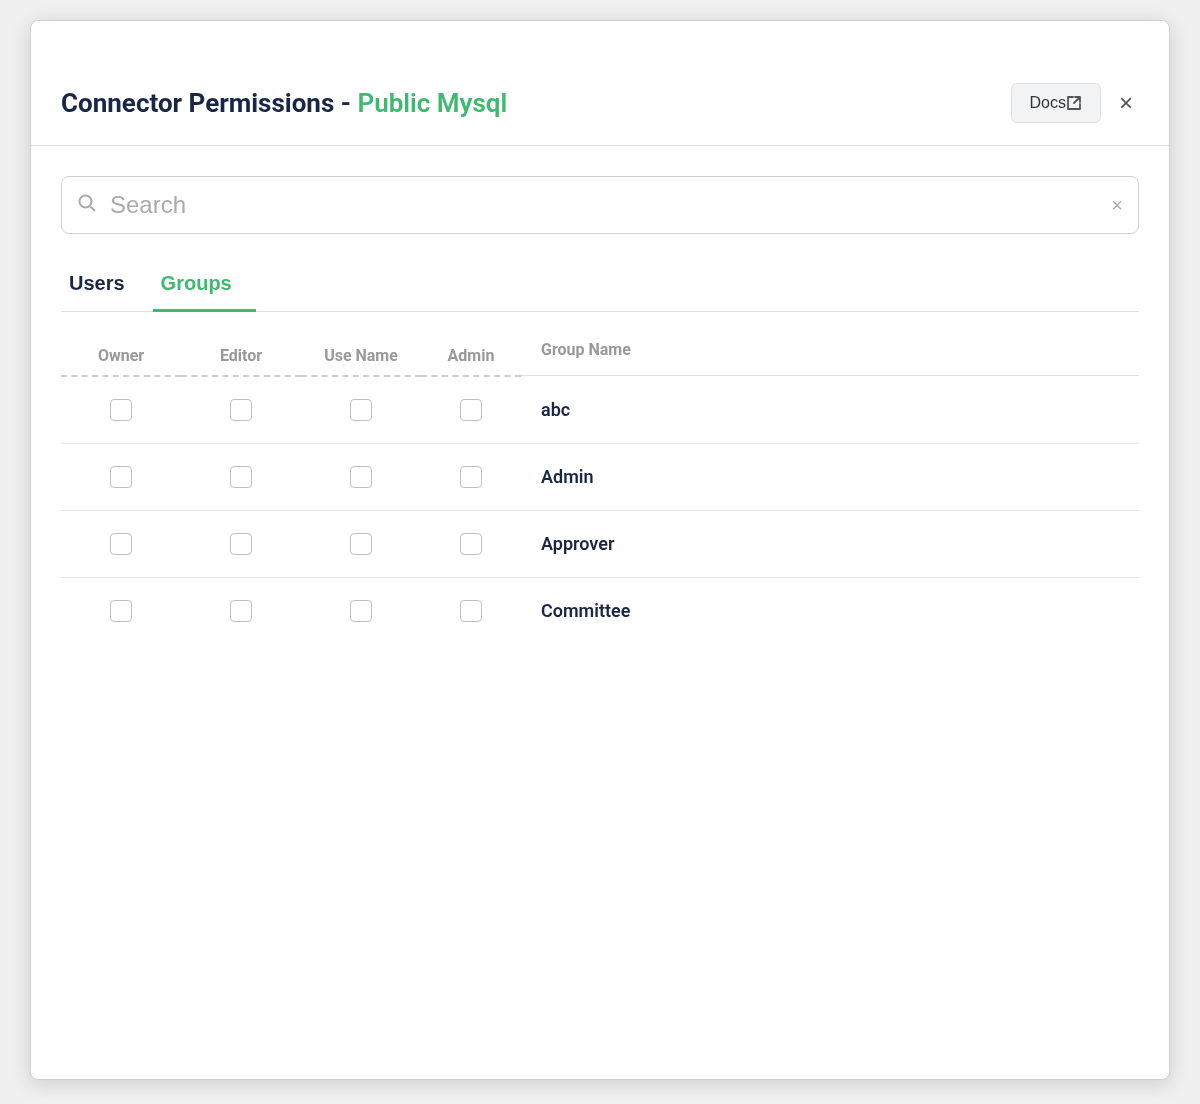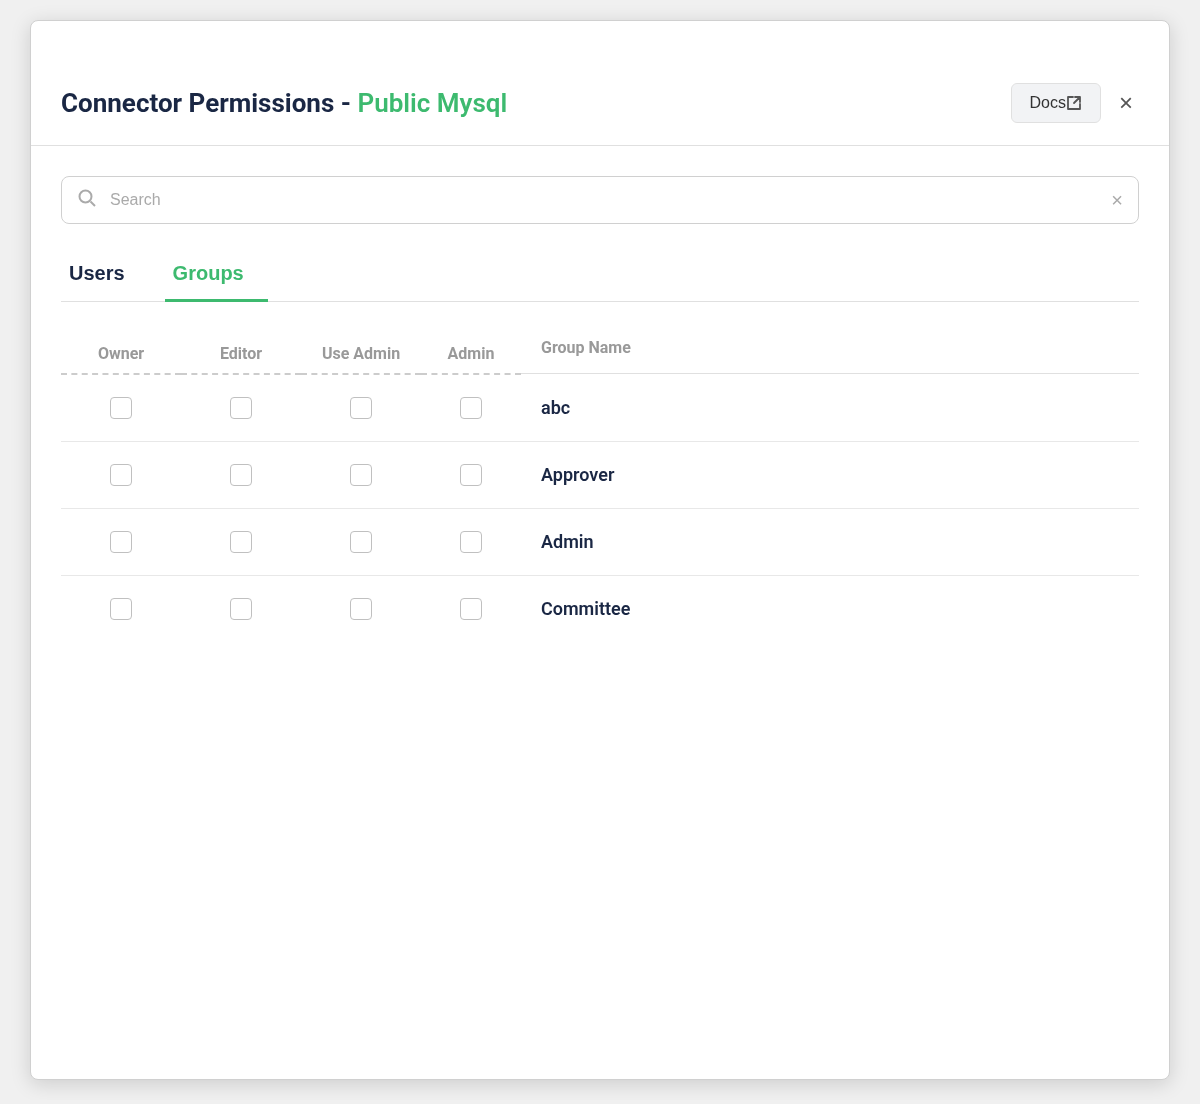--- a/index.html
+++ b/index.html
@@ -89,21 +89,21 @@
     .search-container {
       position: relative;
       margin-bottom: 28px;
     }
 
     .search-input {
       width: 100%;
       padding: 14px 48px;
       border: 1.5px solid #d0d0d0;
       border-radius: 8px;
-      font-size: 16px;
+      font-size: 24px;
       color: #333;
       outline: none;
       background: #ffffff;
     }
 
     .search-input::placeholder {
       color: #aaa;
     }
 
     .search-icon-wrap {
@@ -123,22 +123,22 @@
       color: #aaa;
       font-size: 20px;
       cursor: pointer;
       background: none;
       border: none;
       line-height: 1;
     }
 
     .tabs {
       display: flex;
-      gap: 16px;
-      margin-bottom: 28px;
+      gap: 4px;
+      margin-bottom: 20px;
       border-bottom: 1px solid #e0e0e0;
     }
 
     .tab {
       padding: 10px 24px 14px 8px;
       font-size: 20px;
       font-weight: 600;
       color: #888;
       cursor: pointer;
       border-bottom: 3px solid transparent;
@@ -280,21 +280,21 @@
     <table class="permissions-table">
       <thead>
         <tr>
           <th class="col-owner dashed-header">
             <span>Owner</span>
           </th>
           <th class="col-editor dashed-header">
             <span>Editor</span>
           </th>
           <th class="col-useonly dashed-header">
-            <span>Use Admin</span>
+            <span>Use Name</span>
           </th>
           <th class="col-none dashed-header">
             <span>Admin</span>
           </th>
           <th class="col-groupname group-name-header">
             <span>Group Name</span>
           </th>
         </tr>
       </thead>
       <tbody id="table-body">
@@ -335,21 +335,21 @@
             <td>
               <div class="checkbox-wrap">
                 <input type="checkbox" class="checkbox" style="">
               </div>
             </td>
             <td>
               <div class="checkbox-wrap">
                 <input type="checkbox" class="checkbox" style="">
               </div>
             </td>
-            <td class="group-name-cell">Approver</td>
+            <td class="group-name-cell">Admin</td>
           </tr>
           <tr>
             <td>
               <div class="checkbox-wrap">
                 <input type="checkbox" class="checkbox" style="">
               </div>
             </td>
             <td>
               <div class="checkbox-wrap">
                 <input type="checkbox" class="checkbox" style="">
@@ -358,21 +358,21 @@
             <td>
               <div class="checkbox-wrap">
                 <input type="checkbox" class="checkbox" style="">
               </div>
             </td>
             <td>
               <div class="checkbox-wrap">
                 <input type="checkbox" class="checkbox" style="">
               </div>
             </td>
-            <td class="group-name-cell">Admin</td>
+            <td class="group-name-cell">Approver</td>
           </tr>
           <tr>
             <td>
               <div class="checkbox-wrap">
                 <input type="checkbox" class="checkbox" style="">
               </div>
             </td>
             <td>
               <div class="checkbox-wrap">
                 <input type="checkbox" class="checkbox" style="">

